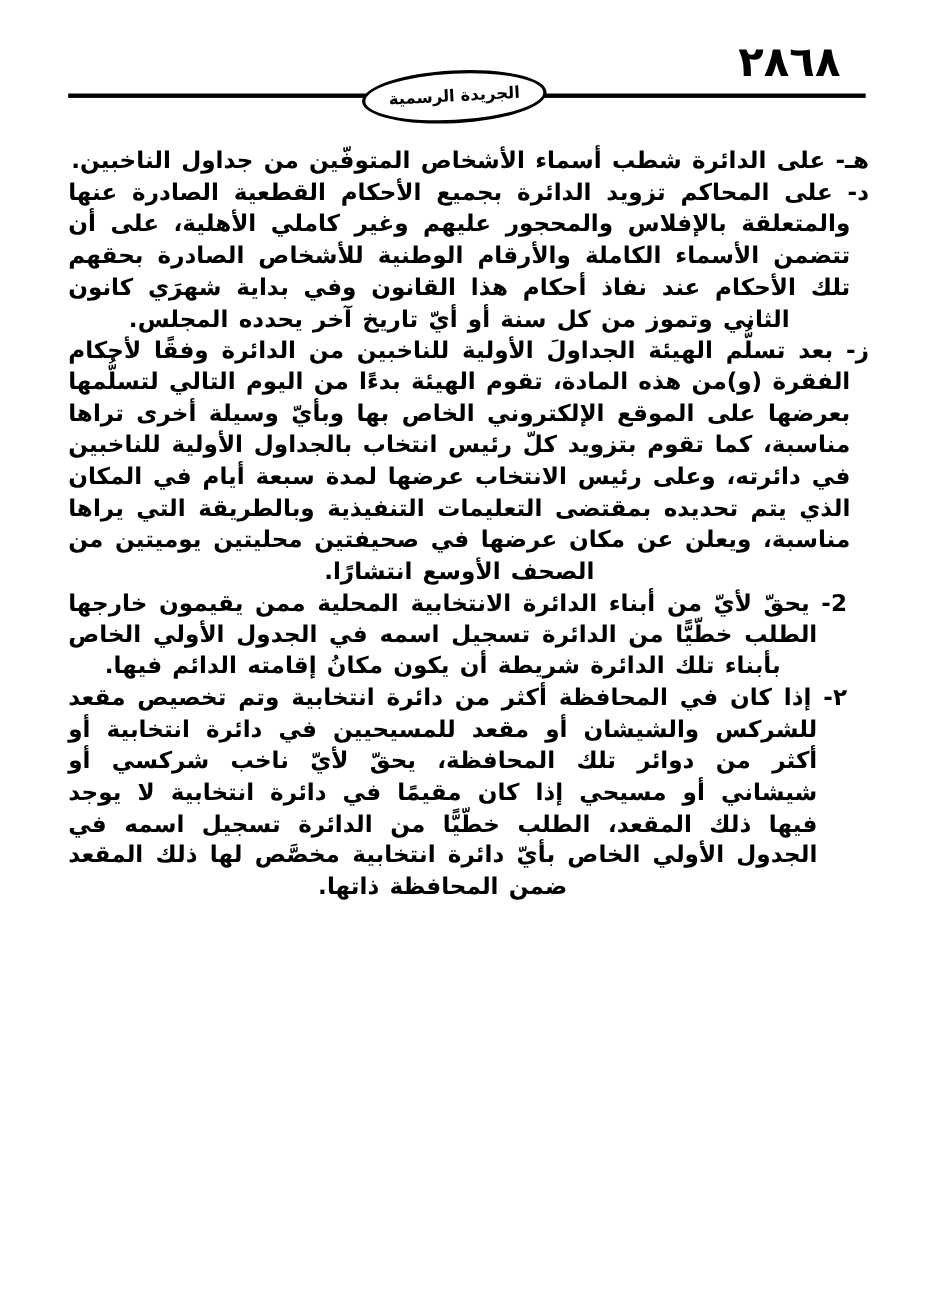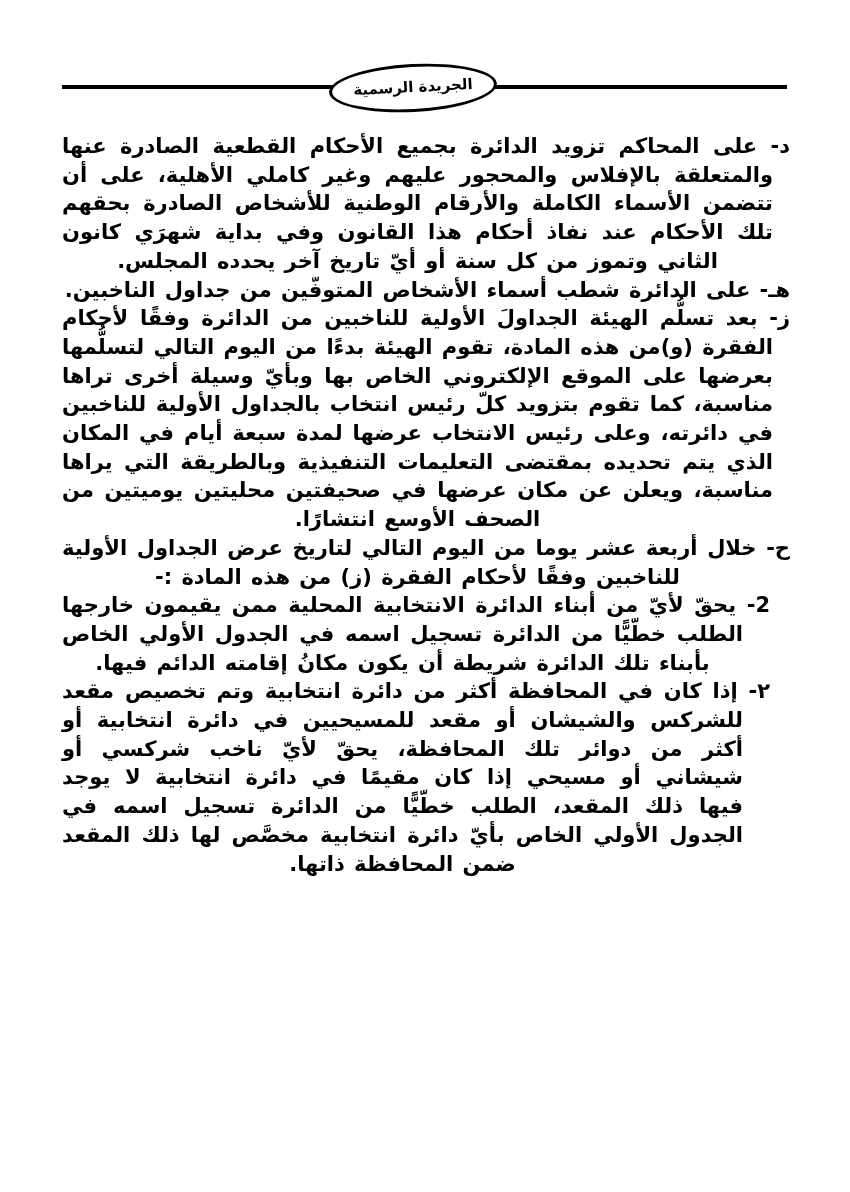--- a/index.html
+++ b/index.html
@@ -84,29 +84,29 @@
     margin-right: 20px;
     padding-right: 27px;
     text-indent: -27px;
   }
 </style>
 </head>
 <body>
 
 <div class="page">
 
+  <div class="page-number">٢٨٦٨</div>
 
   <div class="header-rule"></div>
 
   <div class="gazette-badge">
     <span class="badge-label">الجريدة الرسمية</span>
   </div>
 
   <div class="doc-body">
+    <p class="clause flush-last">هـ- على الدائرة شطب أسماء الأشخاص المتوفّين من جداول الناخبين.</p>
     <p class="clause">د- على المحاكم تزويد الدائرة بجميع الأحكام القطعية الصادرة عنها والمتعلقة بالإفلاس والمحجور عليهم وغير كاملي الأهلية، على أن تتضمن الأسماء الكاملة والأرقام الوطنية للأشخاص الصادرة بحقهم تلك الأحكام عند نفاذ أحكام هذا القانون وفي بداية شهرَي كانون الثاني وتموز من كل سنة أو أيّ تاريخ آخر يحدده المجلس.</p>
-    <p class="clause flush-last">هـ- على الدائرة شطب أسماء الأشخاص المتوفّين من جداول الناخبين.</p>
     <p class="clause">ز- بعد تسلُّم الهيئة الجداولَ الأولية للناخبين من الدائرة وفقًا لأحكام الفقرة (و)من هذه المادة، تقوم الهيئة بدءًا من اليوم التالي لتسلُّمها بعرضها على الموقع الإلكتروني الخاص بها وبأيّ وسيلة أخرى تراها مناسبة، كما تقوم بتزويد كلّ رئيس انتخاب بالجداول الأولية للناخبين في دائرته، وعلى رئيس الانتخاب عرضها لمدة سبعة أيام في المكان الذي يتم تحديده بمقتضى التعليمات التنفيذية وبالطريقة التي يراها مناسبة، ويعلن عن مكان عرضها في صحيفتين محليتين يوميتين من الصحف الأوسع انتشارًا.</p>
-    <p class="clause">ح- خلال أربعة عشر يوما من اليوم التالي لتاريخ عرض الجداول الأولية للناخبين وفقًا لأحكام الفقرة (ز) من هذه المادة :-</p>
     <p class="clause subclause">2- يحقّ لأيّ من أبناء الدائرة الانتخابية المحلية ممن يقيمون خارجها الطلب خطّيًّا من الدائرة تسجيل اسمه في الجدول الأولي الخاص بأبناء تلك الدائرة شريطة أن يكون مكانُ إقامته الدائم فيها.</p>
     <p class="clause subclause">٢- إذا كان في المحافظة أكثر من دائرة انتخابية وتم تخصيص مقعد للشركس والشيشان أو مقعد للمسيحيين في دائرة انتخابية أو أكثر من دوائر تلك المحافظة، يحقّ لأيّ ناخب شركسي أو شيشاني أو مسيحي إذا كان مقيمًا في دائرة انتخابية لا يوجد فيها ذلك المقعد، الطلب خطّيًّا من الدائرة تسجيل اسمه في الجدول الأولي الخاص بأيّ دائرة انتخابية مخصَّص لها ذلك المقعد ضمن المحافظة ذاتها.</p>
   </div>
 
 </div>
 
 </body></html>

